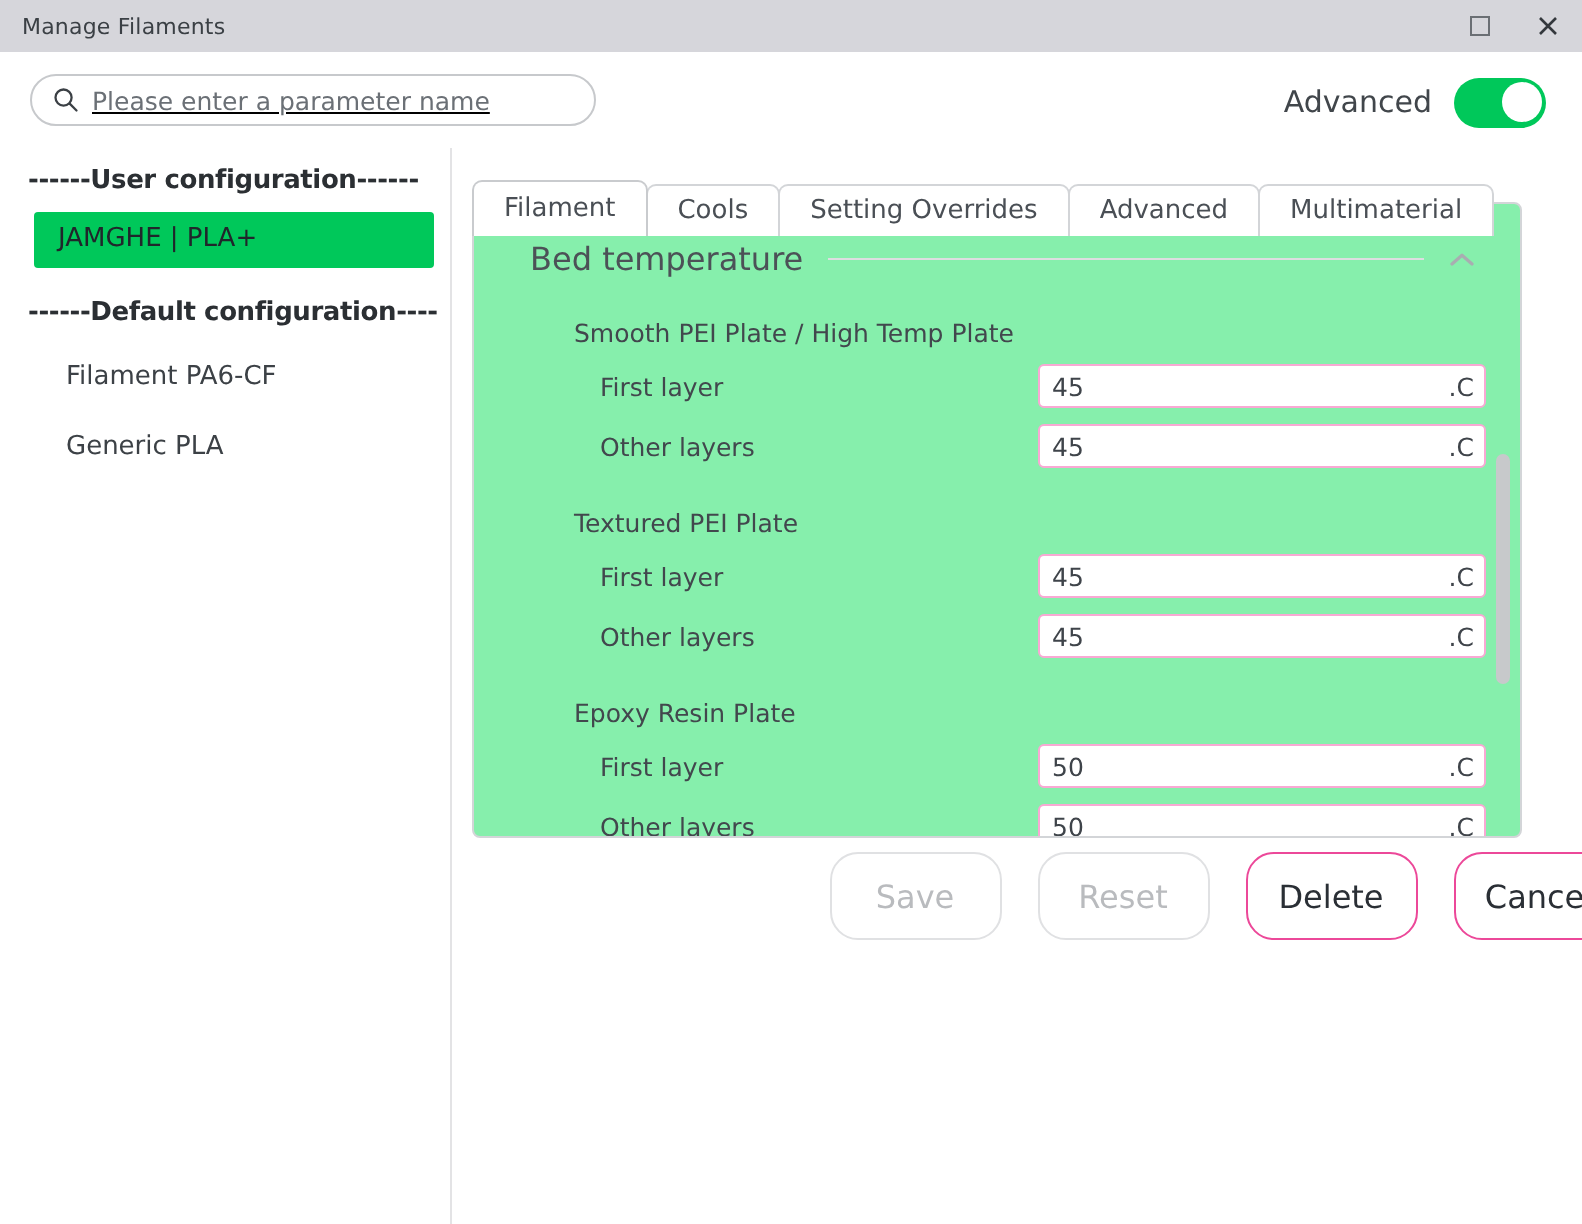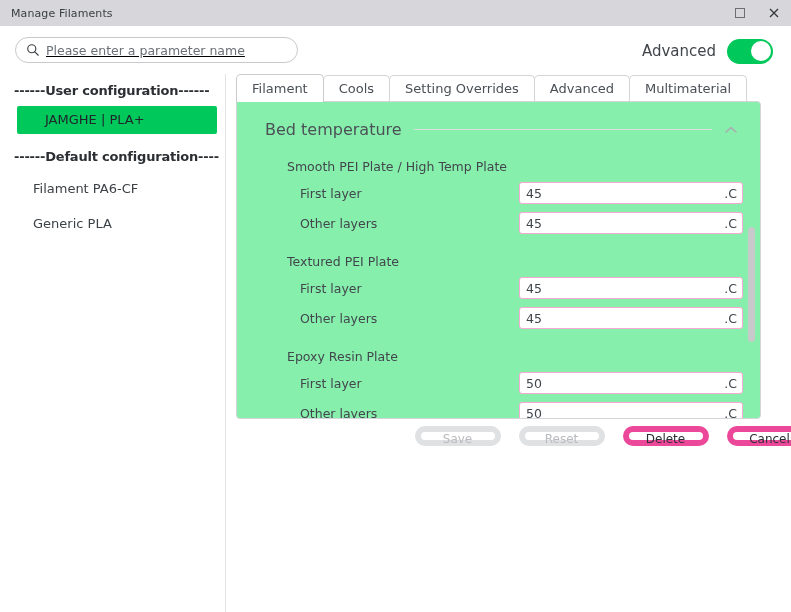--- a/index.html
+++ b/index.html
@@ -150,40 +150,40 @@
     font-size: 13px;
     color: #3c4146;
     padding-left: 33px;
     white-space: nowrap;
     cursor: default;
   }
   .side-item.selected {
     background: #00c85a;
     color: #20262b;
     margin: 5px 8px 0 17px;
-    padding-left: 28px;
+    padding-left: 12px;
     border-radius: 2px;
     height: 28px;
     line-height: 28px;
   }
   .side-item.plain { margin-top: 9px; }
 
   
   .content {
     position: absolute;
     left: 236px;
     top: 0;
     right: 18px;
     bottom: 0;
   }
   .tabs {
     display: flex;
-    align-items: center;
+    align-items: flex-end;
     height: 28px;
-    margin-top: 0;
+    margin-top: 16px;
     position: relative;
     z-index: 2;
   }
   .tab {
     height: 26px;
     line-height: 26px;
     padding: 0 15px;
     font-size: 13px;
     color: #4a4f55;
     border: 1px solid #d3d5d8;
@@ -306,26 +306,26 @@
     position: absolute;
     left: 236px;
     right: 18px;
     top: 352px;
     display: flex;
     justify-content: center;
     gap: 18px;
   }
   .btn {
     min-width: 86px;
-    height: 20px;
+    height: 44px;
     border-radius: 14px;
-    border: 6px solid #ec4899;
+    border: 1px solid #ec4899;
     background: #fff;
     font-family: "DejaVu Sans", "Liberation Sans", sans-serif;
-    font-size: 12px;
+    font-size: 16px;
     color: #2a2f35;
     cursor: default;
     padding: 0 14px;
   }
   .btn.disabled {
     border-color: #e0e1e3;
     color: #b9bbbe;
   }
 </style>
 </head>

